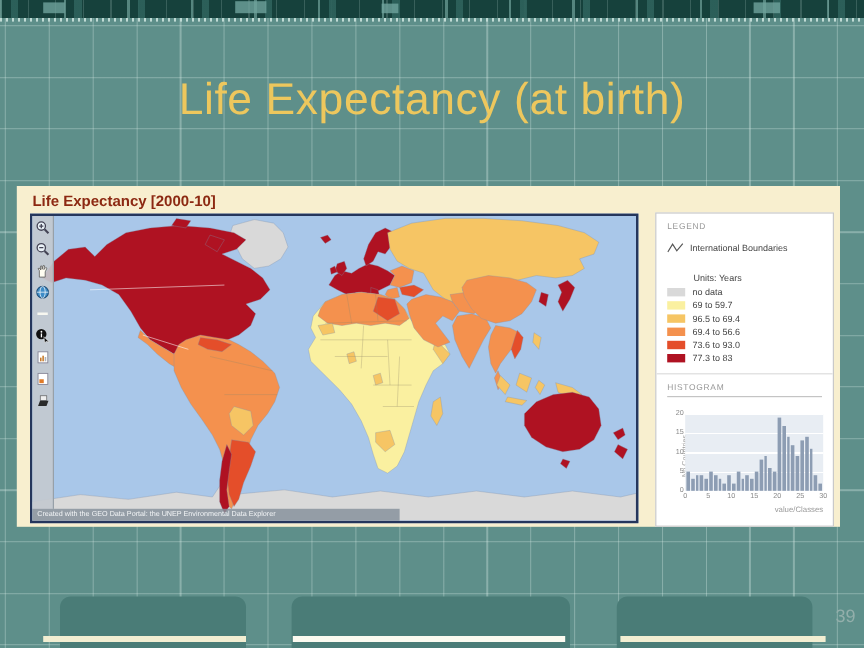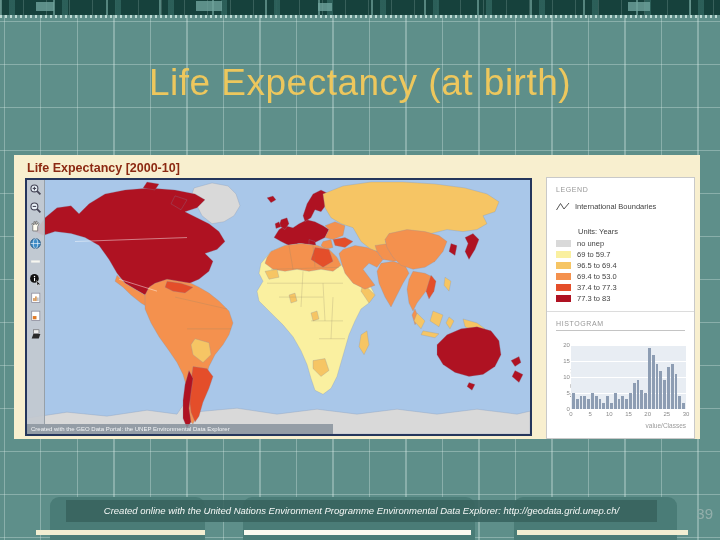--- a/index.html
+++ b/index.html
@@ -254,37 +254,37 @@
       <div class="bound-row">
         <svg width="14" height="9" viewBox="0 0 14 9">
             <polyline points="0.5,8 4.5,1.5 8,7 13,1" fill="none" stroke="#555" stroke-width="1"></polyline>
           </svg>
         <span>International Boundaries</span>
       </div>
       <div class="units">Units: Years</div>
       <div id="legend-classes">
           <div class="lrow">
             <span class="swatch" style="background: rgb(217, 217, 217);"></span>
-            <span>no unep</span>
+            <span>no data</span>
           </div>
           <div class="lrow">
             <span class="swatch" style="background: rgb(250, 240, 160);"></span>
             <span>69 to 59.7</span>
           </div>
           <div class="lrow">
             <span class="swatch" style="background: rgb(246, 197, 100);"></span>
             <span>96.5 to 69.4</span>
           </div>
           <div class="lrow">
             <span class="swatch" style="background: rgb(244, 145, 78);"></span>
-            <span>69.4 to 53.0</span>
+            <span>69.4 to 56.6</span>
           </div>
           <div class="lrow">
             <span class="swatch" style="background: rgb(228, 78, 42);"></span>
-            <span>37.4 to 77.3</span>
+            <span>73.6 to 93.0</span>
           </div>
           <div class="lrow">
             <span class="swatch" style="background: rgb(175, 18, 34);"></span>
             <span>77.3 to 83</span>
           </div>
         </div>
 
       <div class="divider"></div>
 
       <div class="phead ruled">HISTOGRAM</div>
@@ -347,17 +347,14 @@
     </div>
   </div>
 
   <div class="card" style="left:50px;width:155px"></div>
   <div class="card" style="left:243px;width:232px"></div>
   <div class="card" style="left:514px;width:163px"></div>
   <div class="strip" style="left:36px;width:169px;background:#F2EED2"></div>
   <div class="strip" style="left:244px;width:227px;background:#FBFAF0"></div>
   <div class="strip" style="left:517px;width:171px;background:#F2EED2"></div>
 
-  <div class="footbar">
-    <div class="foottext">Created online with the United Nations Environment Programme Environmental Data Explorer: http://geodata.grid.unep.ch/</div>
-  </div>
   <div class="pagenum">39</div>
 </div>
 
 </body></html>

